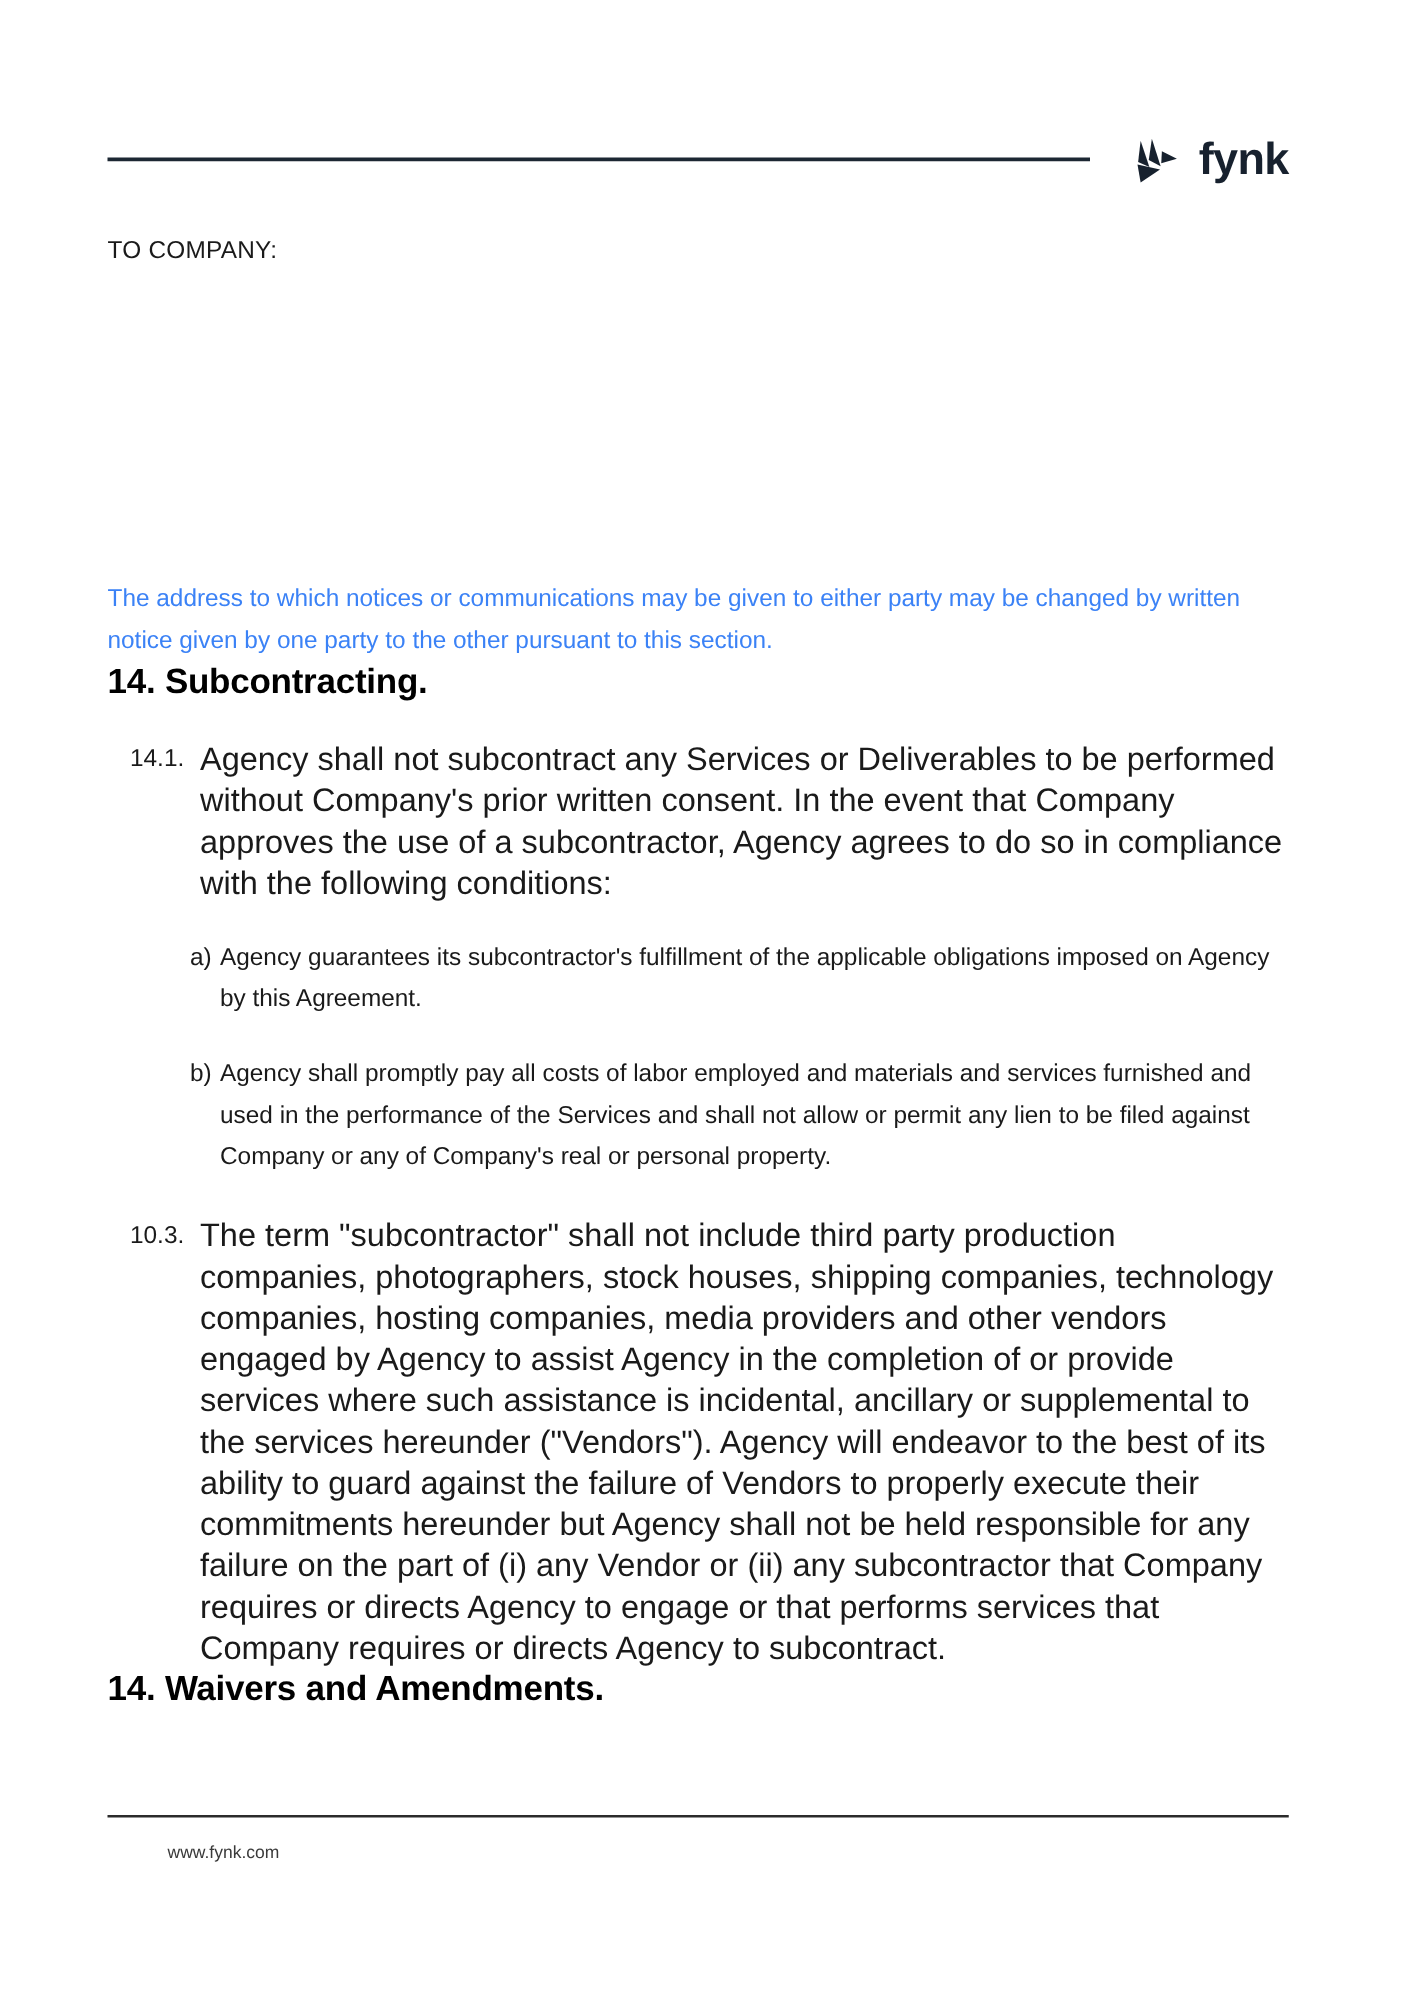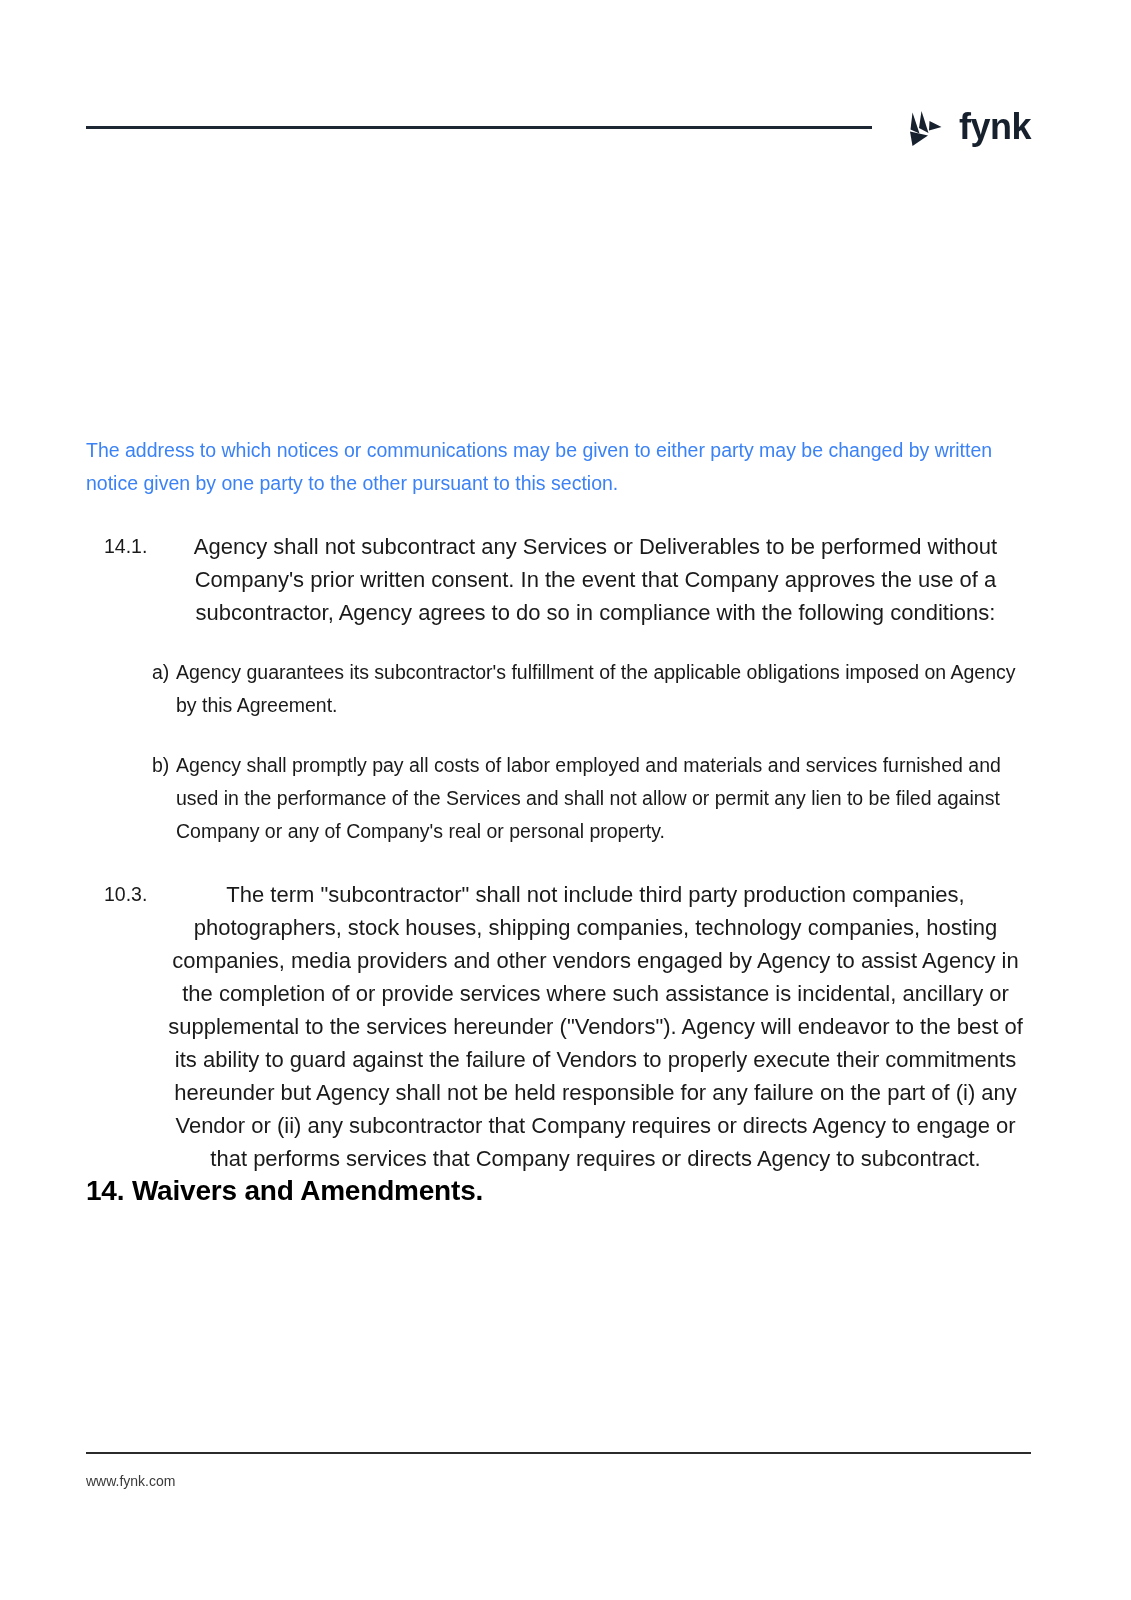--- a/index.html
+++ b/index.html
@@ -108,24 +108,23 @@
     font-size: 19.5px;
     line-height: 33px;
     color: #1a1a1a;
     text-align: left;
     padding-left: 6px;
     box-sizing: border-box;
     margin-left: 12px;
   }
   .clause-body {
     flex: 1 1 auto;
-    font-size: 22px;
-    line-height: 33px;
-    color: #1a1a1a;
-    text-align: center;
+    font-size: 26px;
+    line-height: 33px;
+    color: #1a1a1a;
   }
 
   
   .subitem {
     display: flex;
     align-items: flex-start;
     margin-top: 27px;
     margin-left: 66px;
   }
   .subitem-num {
@@ -149,20 +148,21 @@
     top: 1452px;
     width: 945px;
   }
   .footer-rule {
     width: 100%;
     height: 2px;
     background: #2b2b2b;
   }
   .footer-lines {
     margin-top: 17px;
+    margin-left: 48px;
   }
   .footer-line {
     font-size: 14px;
     line-height: 21px;
     color: #3a3a3a;
   }
 </style>
 </head>
 <body>
 
@@ -176,25 +176,27 @@
         <path d="M23.5 6.0 L30.5 28.0 L21.0 23.0 Z" fill="#17212e"></path>
         <path d="M31.5 16.0 L43.5 22.0 L31.0 25.5 Z" fill="#17212e"></path>
         <path d="M12.0 26.5 L30.0 30.5 L14.5 41.0 Z" fill="#17212e"></path>
       </svg>
       <span class="brand-word">fynk</span>
     </div>
   </div>
 
   <div class="content">
 
+    <p class="recipient-label">TO COMPANY:</p>
 
     <div class="spacer-block"></div>
 
     <p class="body-text">The address to which notices or communications may be given to either party may be changed by written notice given by one party to the other pursuant to this section.</p>
 
+    <h2 class="section-heading heading-14">14. Subcontracting.</h2>
 
     <div class="clause">
       <div class="clause-num">14.1.</div>
       <div class="clause-body">Agency shall not subcontract any Services or Deliverables to be performed without Company's prior written consent. In the event that Company approves the use of a subcontractor, Agency agrees to do so in compliance with the following conditions:</div>
     </div>
 
     <div class="subitem">
       <div class="subitem-num">a)</div>
       <div class="subitem-body">Agency guarantees its subcontractor's fulfillment of the applicable obligations imposed on Agency by this Agreement.</div>
     </div>

